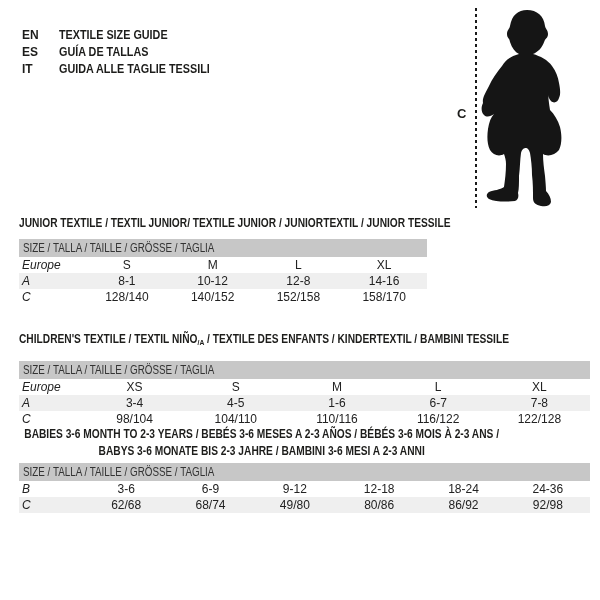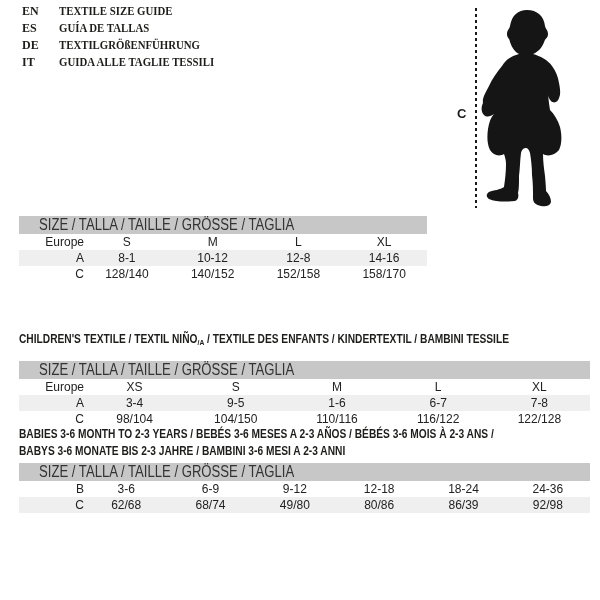--- a/index.html
+++ b/index.html
@@ -1,68 +1,65 @@
 <!DOCTYPE html>
 <html><head>
 <meta charset="utf-8">
 <style>
   html,body{margin:0;padding:0;background:#fff;}
   .stage{
     position:relative;width:600px;height:600px;background:#fff;overflow:hidden;
     font-family:"Liberation Sans","DejaVu Sans",sans-serif;color:#1d1d1b;
   }
   
-  .lang-list{position:absolute;left:22px;top:3px;font-size:12px;font-weight:bold;line-height:17px;font-family:Liberation Serif, serif;}
+  .lang-list{position:absolute;left:22px;top:27px;font-size:12px;font-weight:bold;line-height:17px;}
   .lang-row{white-space:nowrap;}
   .lang-code{display:inline-block;width:37px;}
   .lang-label{display:inline-block;transform:scaleX(.9);transform-origin:left center;}
   
   .figure-svg{position:absolute;left:480px;top:6px;width:100px;height:205px;}
   .height-line{
     position:absolute;left:475px;top:8px;width:2px;height:200px;
     background:repeating-linear-gradient(to bottom,#1a1a1a 0 3px,transparent 3px 6px);
   }
   .height-label{position:absolute;left:457px;top:106px;font-size:13px;font-weight:bold;}
   
   .tbl{position:absolute;left:19px;}
   .tbl-title{font-size:12px;font-weight:bold;white-space:nowrap;}
   .tbl-title .line{line-height:14px;transform:scaleX(.85);transform-origin:left center;}
   .t1{top:216px;width:408px;}
   .t1 .tbl-title{margin-bottom:9px;}
   .t2{top:320px;width:571px;}
   .t2 .tbl-title{margin-bottom:11px;margin-top:12px;}
   .t3{top:426px;width:571px;}
   .t3 .tbl-title .line{line-height:17px;}
-  .t3 .tbl-title{margin-bottom:3px;}
+  .t3 .tbl-title{margin-bottom:3px;text-align:center;}
   .sub{font-size:8px;vertical-align:-2px;}
-  .size-bar{height:18px;line-height:18px;background:var(--bar-bg,#c7c7c7);padding-left:20px;
-    font-size:16px;color:#333;white-space:nowrap;}
+  .size-bar{height:18px;line-height:18px;background:var(--bar-bg,#c7c7c7);padding-left:4px;
+    font-size:12px;color:#333;white-space:nowrap;}
   .size-bar span{display:inline-block;transform:scaleX(.82);transform-origin:left center;}
   table.size{width:100%;border-collapse:collapse;table-layout:fixed;font-size:12px;}
   table.size td{height:16px;padding:0;text-align:center;color:#222;overflow:hidden;white-space:nowrap;}
-  table.size td:first-child{width:62px;text-align:right;padding-left:3px;}
+  table.size td:first-child{width:62px;text-align:left;padding-left:3px;font-style:italic;}
   table.size tr:nth-child(even) td{background:var(--stripe-bg,#efefef);}
   
   .legend{position:absolute;left:19px;top:535px;font-size:12px;font-weight:bold;white-space:nowrap;}
   .legend .line{line-height:16.3px;transform:scaleX(.85);transform-origin:left center;}
 </style>
 </head>
 <body>
 
 <div class="stage" style="--bar-bg: #c7c7c7; --stripe-bg: #efefef;">
 
   <div class="lang-list">
     <div class="lang-row">
       <span class="lang-code">EN</span><span class="lang-label">TEXTILE SIZE GUIDE</span>
     </div>
     <div class="lang-row">
       <span class="lang-code">ES</span><span class="lang-label">GUÍA DE TALLAS</span>
-    </div>
-    <div class="lang-row">
-      <span class="lang-code">DE</span><span class="lang-label">TEXTILGRÖßENFÜHRUNG</span>
     </div>
     <div class="lang-row">
       <span class="lang-code">IT</span><span class="lang-label">GUIDA ALLE TAGLIE TESSILI</span>
     </div>
   </div>
 
   <div class="height-line"></div>
   <div class="height-label">C</div>
   <svg class="figure-svg" viewBox="0 0 100 205" aria-hidden="true">
     <path fill="#151515" d="M47 4
@@ -81,20 +78,23 @@
       C14 184 20 184 24 181 C25 174 26 166 26 158 C26 154 25 151 24 148
       C19 151 13 149 10 144 C7 138 7 130 8 123 C9 116 11 111 14 108
       C11 110 7 112 4 109 C1 106 1 101 3 97
       C2 92 6 86 9 80 C12 73 17 66 22 60
       C26 53 32 50 39 48
       C35 46 32 42 30 36 C29.5 32 27 32 27 28 C27 24 29.5 23 30 20
       C32 9 38 4 47 4 Z"></path>
   </svg>
 
   <div class="tbl t1">
+    <div class="tbl-title">
+        <div class="line"><span>JUNIOR TEXTILE / TEXTIL JUNIOR/ TEXTILE JUNIOR / JUNIORTEXTIL / JUNIOR TESSILE</span></div>
+      </div>
     <div class="size-bar">
       <span>SIZE / TALLA / TAILLE / GRÖSSE / TAGLIA</span>
     </div>
     <table class="size">
         <tbody>
           <tr>
             <td>Europe</td>
             <td>S</td>
             <td>M</td>
             <td>L</td>
@@ -131,29 +131,29 @@
             <td>Europe</td>
             <td>XS</td>
             <td>S</td>
             <td>M</td>
             <td>L</td>
             <td>XL</td>
           </tr>
           <tr>
             <td>A</td>
             <td>3-4</td>
-            <td>9-5</td>
+            <td>4-5</td>
             <td>1-6</td>
             <td>6-7</td>
             <td>7-8</td>
           </tr>
           <tr>
             <td>C</td>
             <td>98/104</td>
-            <td>104/150</td>
+            <td>104/110</td>
             <td>110/116</td>
             <td>116/122</td>
             <td>122/128</td>
           </tr>
         </tbody>
       </table>
   </div>
 
   <div class="tbl t3">
     <div class="tbl-title">
@@ -173,21 +173,21 @@
             <td>12-18</td>
             <td>18-24</td>
             <td>24-36</td>
           </tr>
           <tr>
             <td>C</td>
             <td>62/68</td>
             <td>68/74</td>
             <td>49/80</td>
             <td>80/86</td>
-            <td>86/39</td>
+            <td>86/92</td>
             <td>92/98</td>
           </tr>
         </tbody>
       </table>
   </div>
 
 
 </div>
 
 </body></html>

